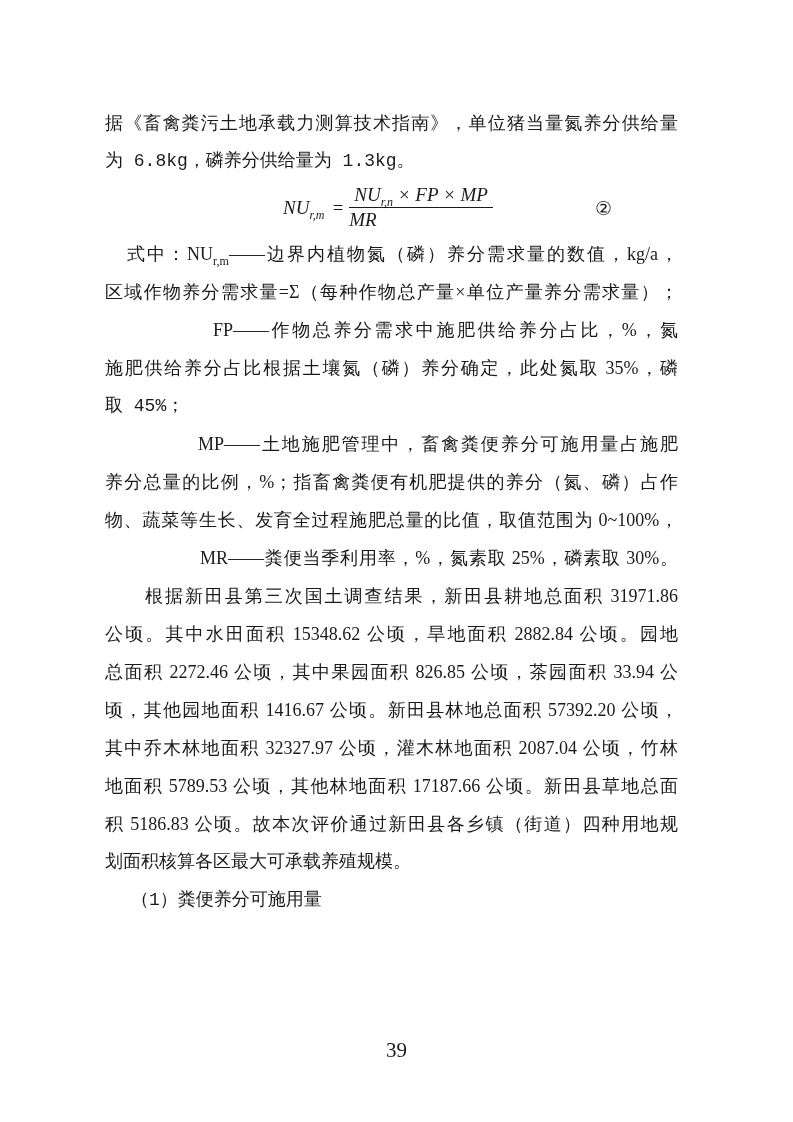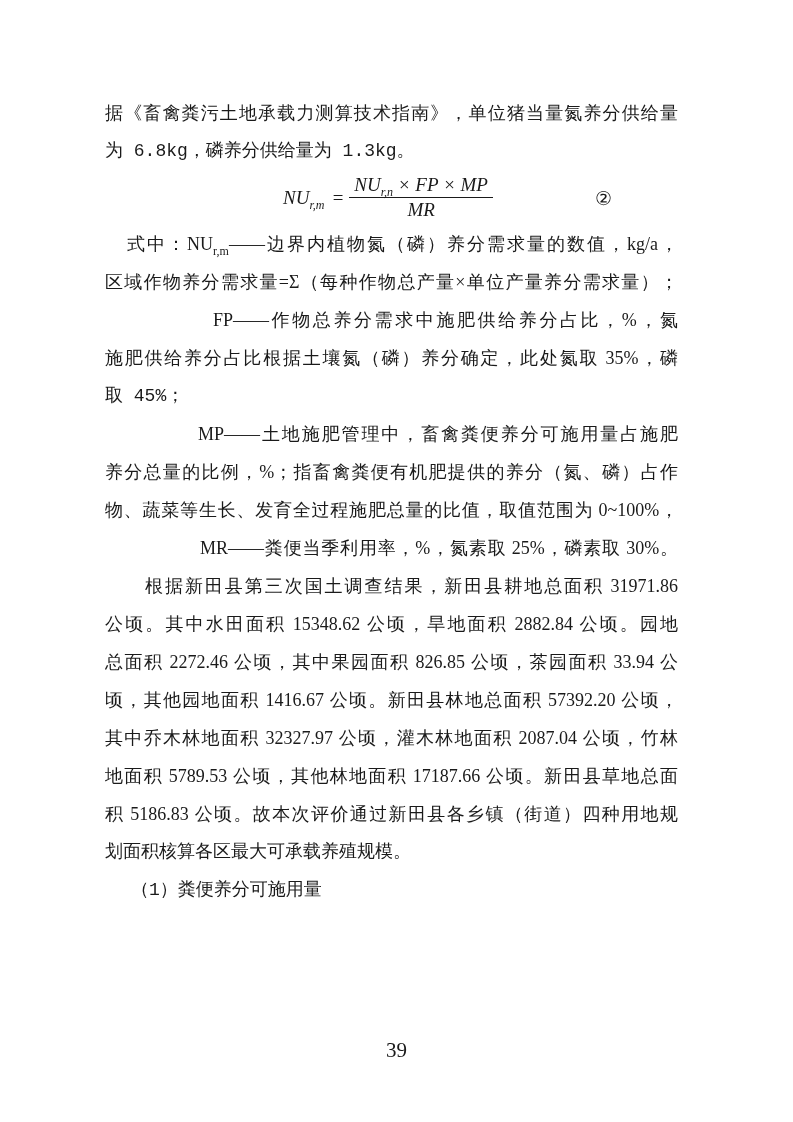--- a/index.html
+++ b/index.html
@@ -2,21 +2,21 @@
 <html><head>
 <meta charset="utf-8">
 <style>
   html,body{margin:0;padding:0;}
   body{
     width:793px;height:1122px;background:#ffffff;position:relative;
     font-family:"Liberation Serif","DejaVu Serif",serif;
     color:#1a1a1a;
   }
   .page{position:absolute;left:0;top:0;width:793px;height:1122px;background:#ffffff;overflow:hidden;}
-  .textblock{position:absolute;left:105px;top:94px;width:573px;}
+  .textblock{position:absolute;left:105px;top:104px;width:573px;}
   .line{
     height:38px;line-height:38px;font-size:18px;
     text-align:justify;text-align-last:justify;text-justify:inter-character;
     overflow:hidden;
   }
   .line.left{text-align:left;text-align-last:left;font-family:Liberation Mono, monospace;}
   .ind22{padding-left:22px;}
   .ind26{padding-left:26px;}
   .ind38{padding-left:38px;}
   .ind40{padding-left:40px;}
@@ -25,21 +25,21 @@
   .ind108{padding-left:108px;}
   .line sub{font-size:12px;line-height:0;}
   
   .formula{
     height:55px;position:relative;display:flex;align-items:center;
     font-size:19px;font-style:italic;
   }
   .eq-group{display:flex;align-items:center;margin-left:178px;}
   .eq-lhs sub, .frac sub{font-size:12px;line-height:0;font-style:italic;}
   .eq-eq{margin:0 5px 0 7px;}
-  .frac{display:inline-flex;flex-direction:column;align-items:center;}
+  .frac{display:inline-flex;flex-direction:column;align-items:flex-start;}
   .frac .num{line-height:22px;border-bottom:1px solid #1a1a1a;padding:0 5px 1px 5px;white-space:pre;}
   .frac .den{line-height:22px;padding-top:1px;}
   .eq-tag{position:absolute;left:490px;top:50%;transform:translateY(-50%);font-style:normal;font-size:19px;}
   .pageno{
     position:absolute;left:0;top:1039px;width:793px;height:22px;
     text-align:center;font-size:21px;line-height:22px;
   }
 </style>
 </head>
 <body>

